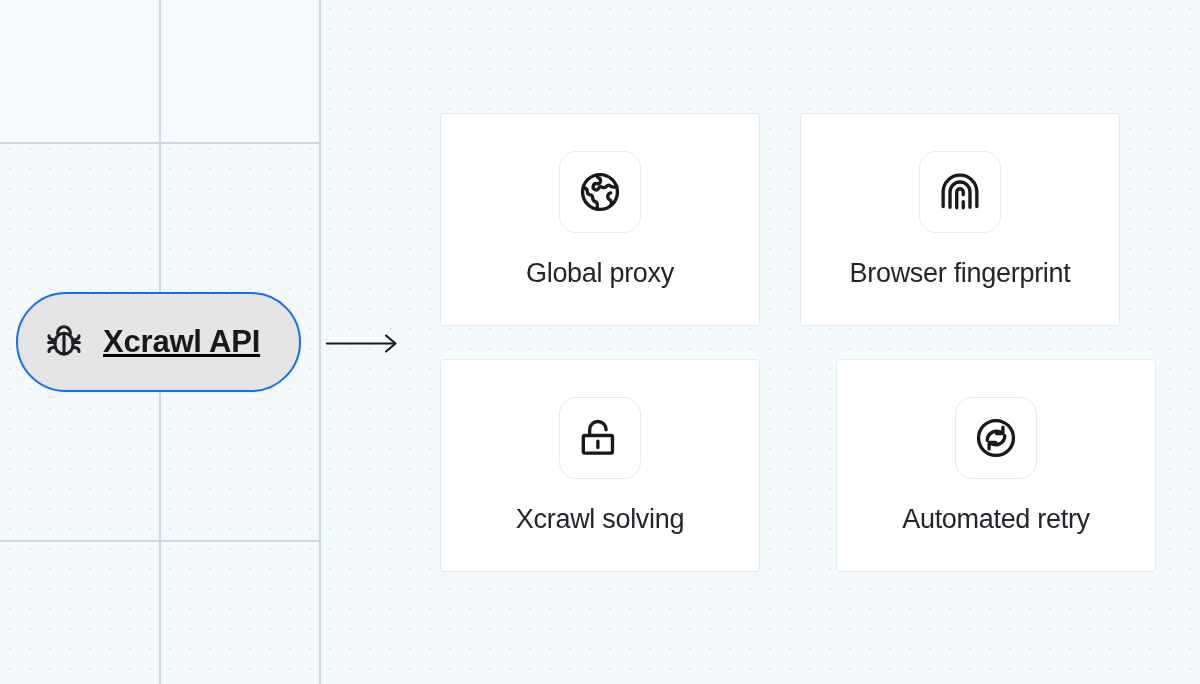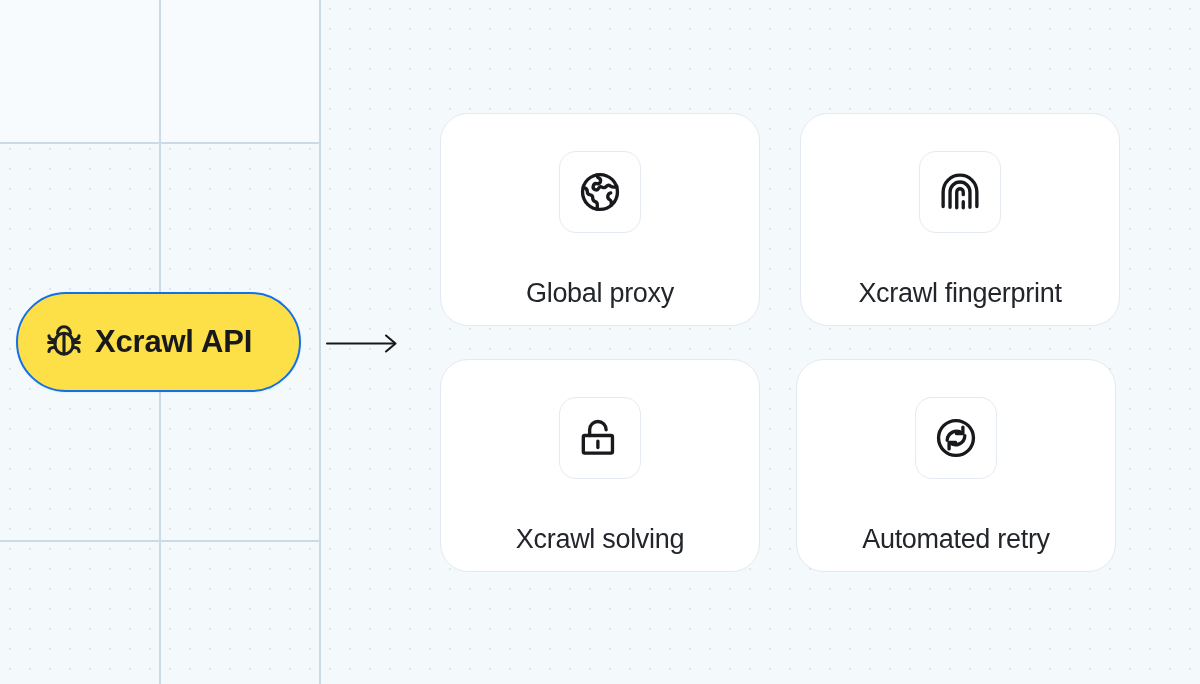--- a/index.html
+++ b/index.html
@@ -30,53 +30,53 @@
   }
   .gridline{ position:absolute; background:#ccd9e6; }
   .gl-v{ width:1.6px; }
   .gl-h{ height:1.6px; }
 
   
   #pill{
     position:absolute;
     left:16px; top:292px;
     width:285px; height:100px;
-    background:#fde047;
+    background:#e5e5e5;
     border:2.6px solid #1270e8;
     border-radius:50px;
     display:flex; align-items:center;
     padding-left:24px;
-    gap:9px;
+    gap:17px;
     box-shadow:0 1px 2px rgba(20,60,110,.05);
+    text-decoration:underline;
   }
   #pill .bug{ width:44px; height:44px; flex:0 0 auto; display:block; }
   #pill .pill-label{
     font-size:31px;
     font-weight:700;
     color:#17191c;
     letter-spacing:-.2px;
     white-space:nowrap;
   }
 
   
   #arrow{ position:absolute; left:322px; top:326px; width:84px; height:36px; }
 
   
   .card{
     position:absolute;
     width:320px; height:213px;
     background:#ffffff;
     border:1.4px solid #e2e9f0;
-    border-radius:28px;
+    border-radius:4px;
     display:flex;
     flex-direction:column;
     align-items:center;
     justify-content:flex-start;
     padding-top:37px;
-    gap:20px;
   }
   .icon-box{
     width:82px; height:82px;
     border:1.4px solid #e4ebf2;
     border-radius:17px;
     display:flex; align-items:center; justify-content:center;
     background:#fff;
   }
   .icon-box svg{ width:46px; height:46px; display:block; }
   .card-label{
@@ -84,21 +84,21 @@
     font-size:27px;
     color:#22262b;
     letter-spacing:-.3px;
     white-space:nowrap;
     line-height:1;
   }
 
   #card-0{ left:440px; top:113px; }
   #card-1{ left:800px; top:113px; }
   #card-2{ left:440px; top:359px; }
-  #card-3{ left:796px; top:359px; }
+  #card-3{ left:836px; top:359px; }
 </style>
 </head>
 <body>
 
 <div id="canvas">
   <div class="dots"></div>
   <div class="dots-mask-top"></div>
 
   <div class="gridline gl-v" style="left:159px; top:0px; height:684px;"></div>
   <div class="gridline gl-v" style="left:319px; top:0px; height:684px;"></div>
@@ -140,21 +140,21 @@
 
 <div class="card" id="card-1">
   <div class="icon-box">
     <svg viewBox="0 0 24 24" fill="none" stroke="#17191c" stroke-width="1.75" stroke-linecap="round" stroke-linejoin="round">
       <path d="M3.2 19.6 V12 a8.8 8.8 0 0 1 17.6 0 v7.6"></path>
       <path d="M6.8 20 V12 a5.2 5.2 0 0 1 10.4 0 v8"></path>
       <path d="M10.3 20.2 V12 a1.7 1.7 0 0 1 3.4 0 v1.4"></path>
       <path d="M13.7 17.1 V20.2"></path>
     </svg>
   </div>
-  <div class="card-label">Xcrawl fingerprint</div>
+  <div class="card-label">Browser fingerprint</div>
 </div>
 
 <div class="card" id="card-2">
   <div class="icon-box">
     <svg viewBox="0 0 24 24" fill="none" stroke="#17191c" stroke-width="1.75" stroke-linecap="round" stroke-linejoin="round">
       <rect x="3.3" y="10.7" width="15.2" height="9.2" rx="0.7"></rect>
       <path d="M6.6 10.7 V7.7 a4.3 4.3 0 0 1 8.6 0"></path>
       <line x1="10.9" y1="13.6" x2="10.9" y2="17"></line>
     </svg>
   </div>

